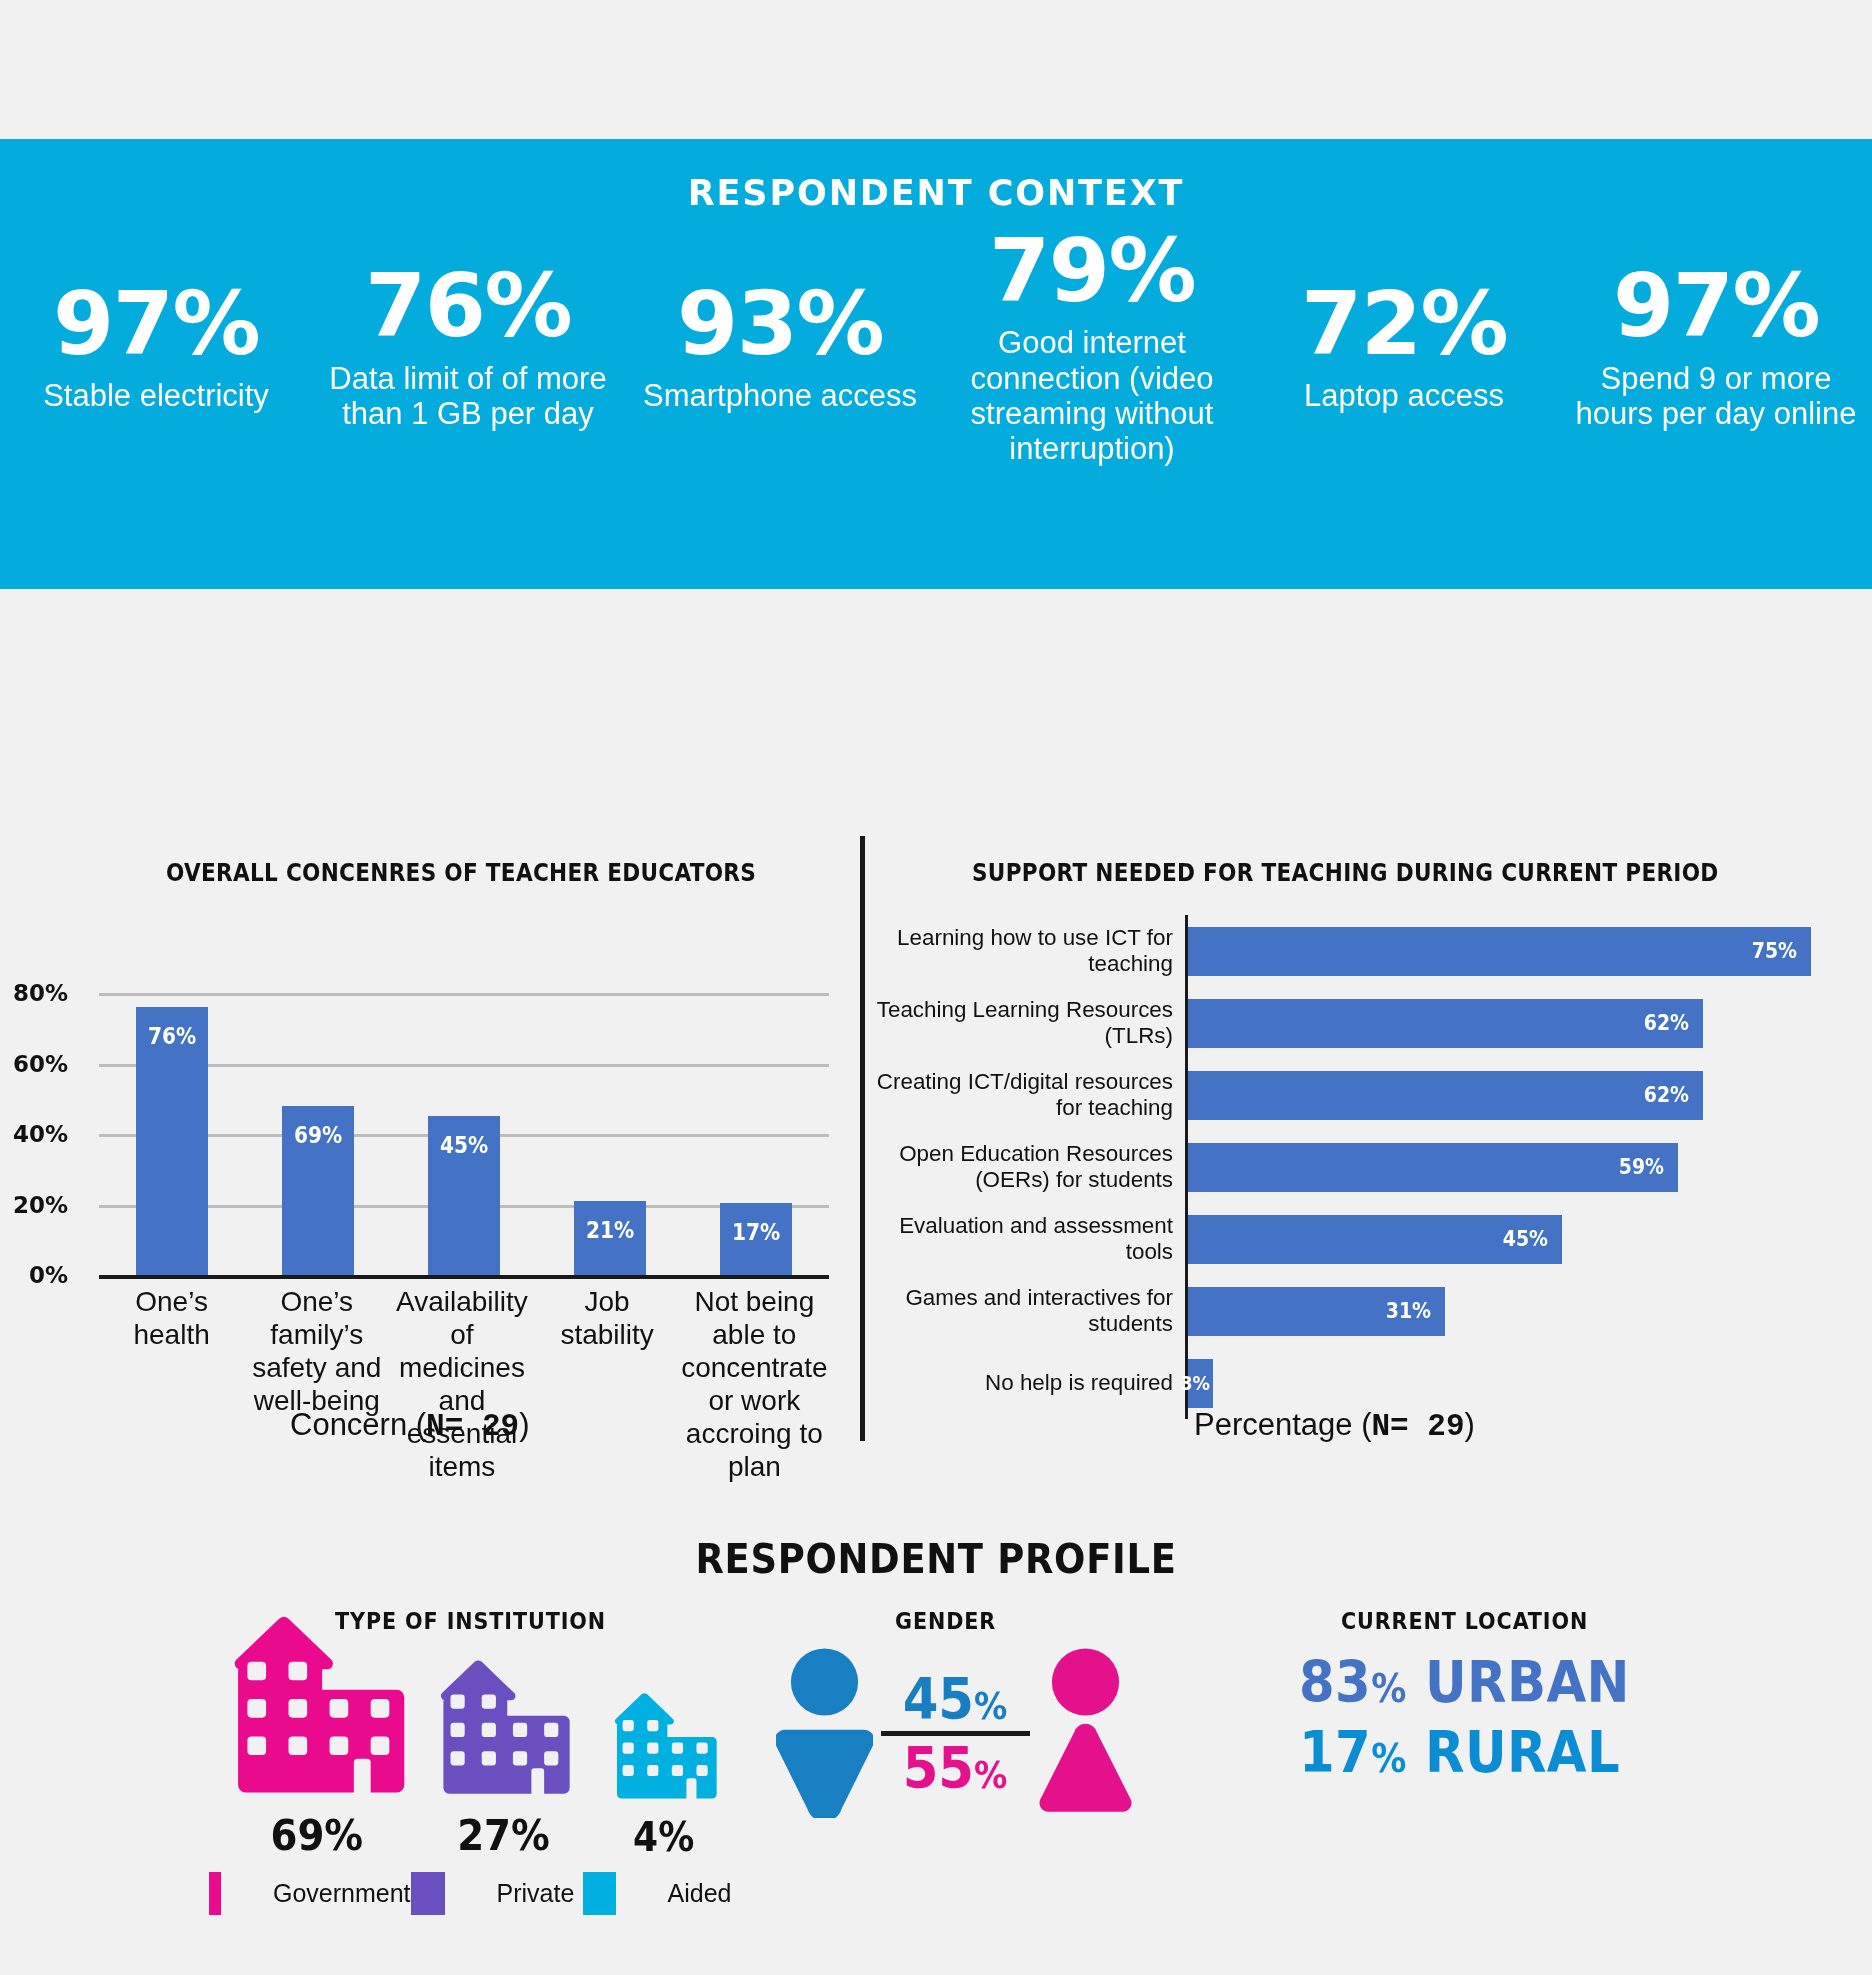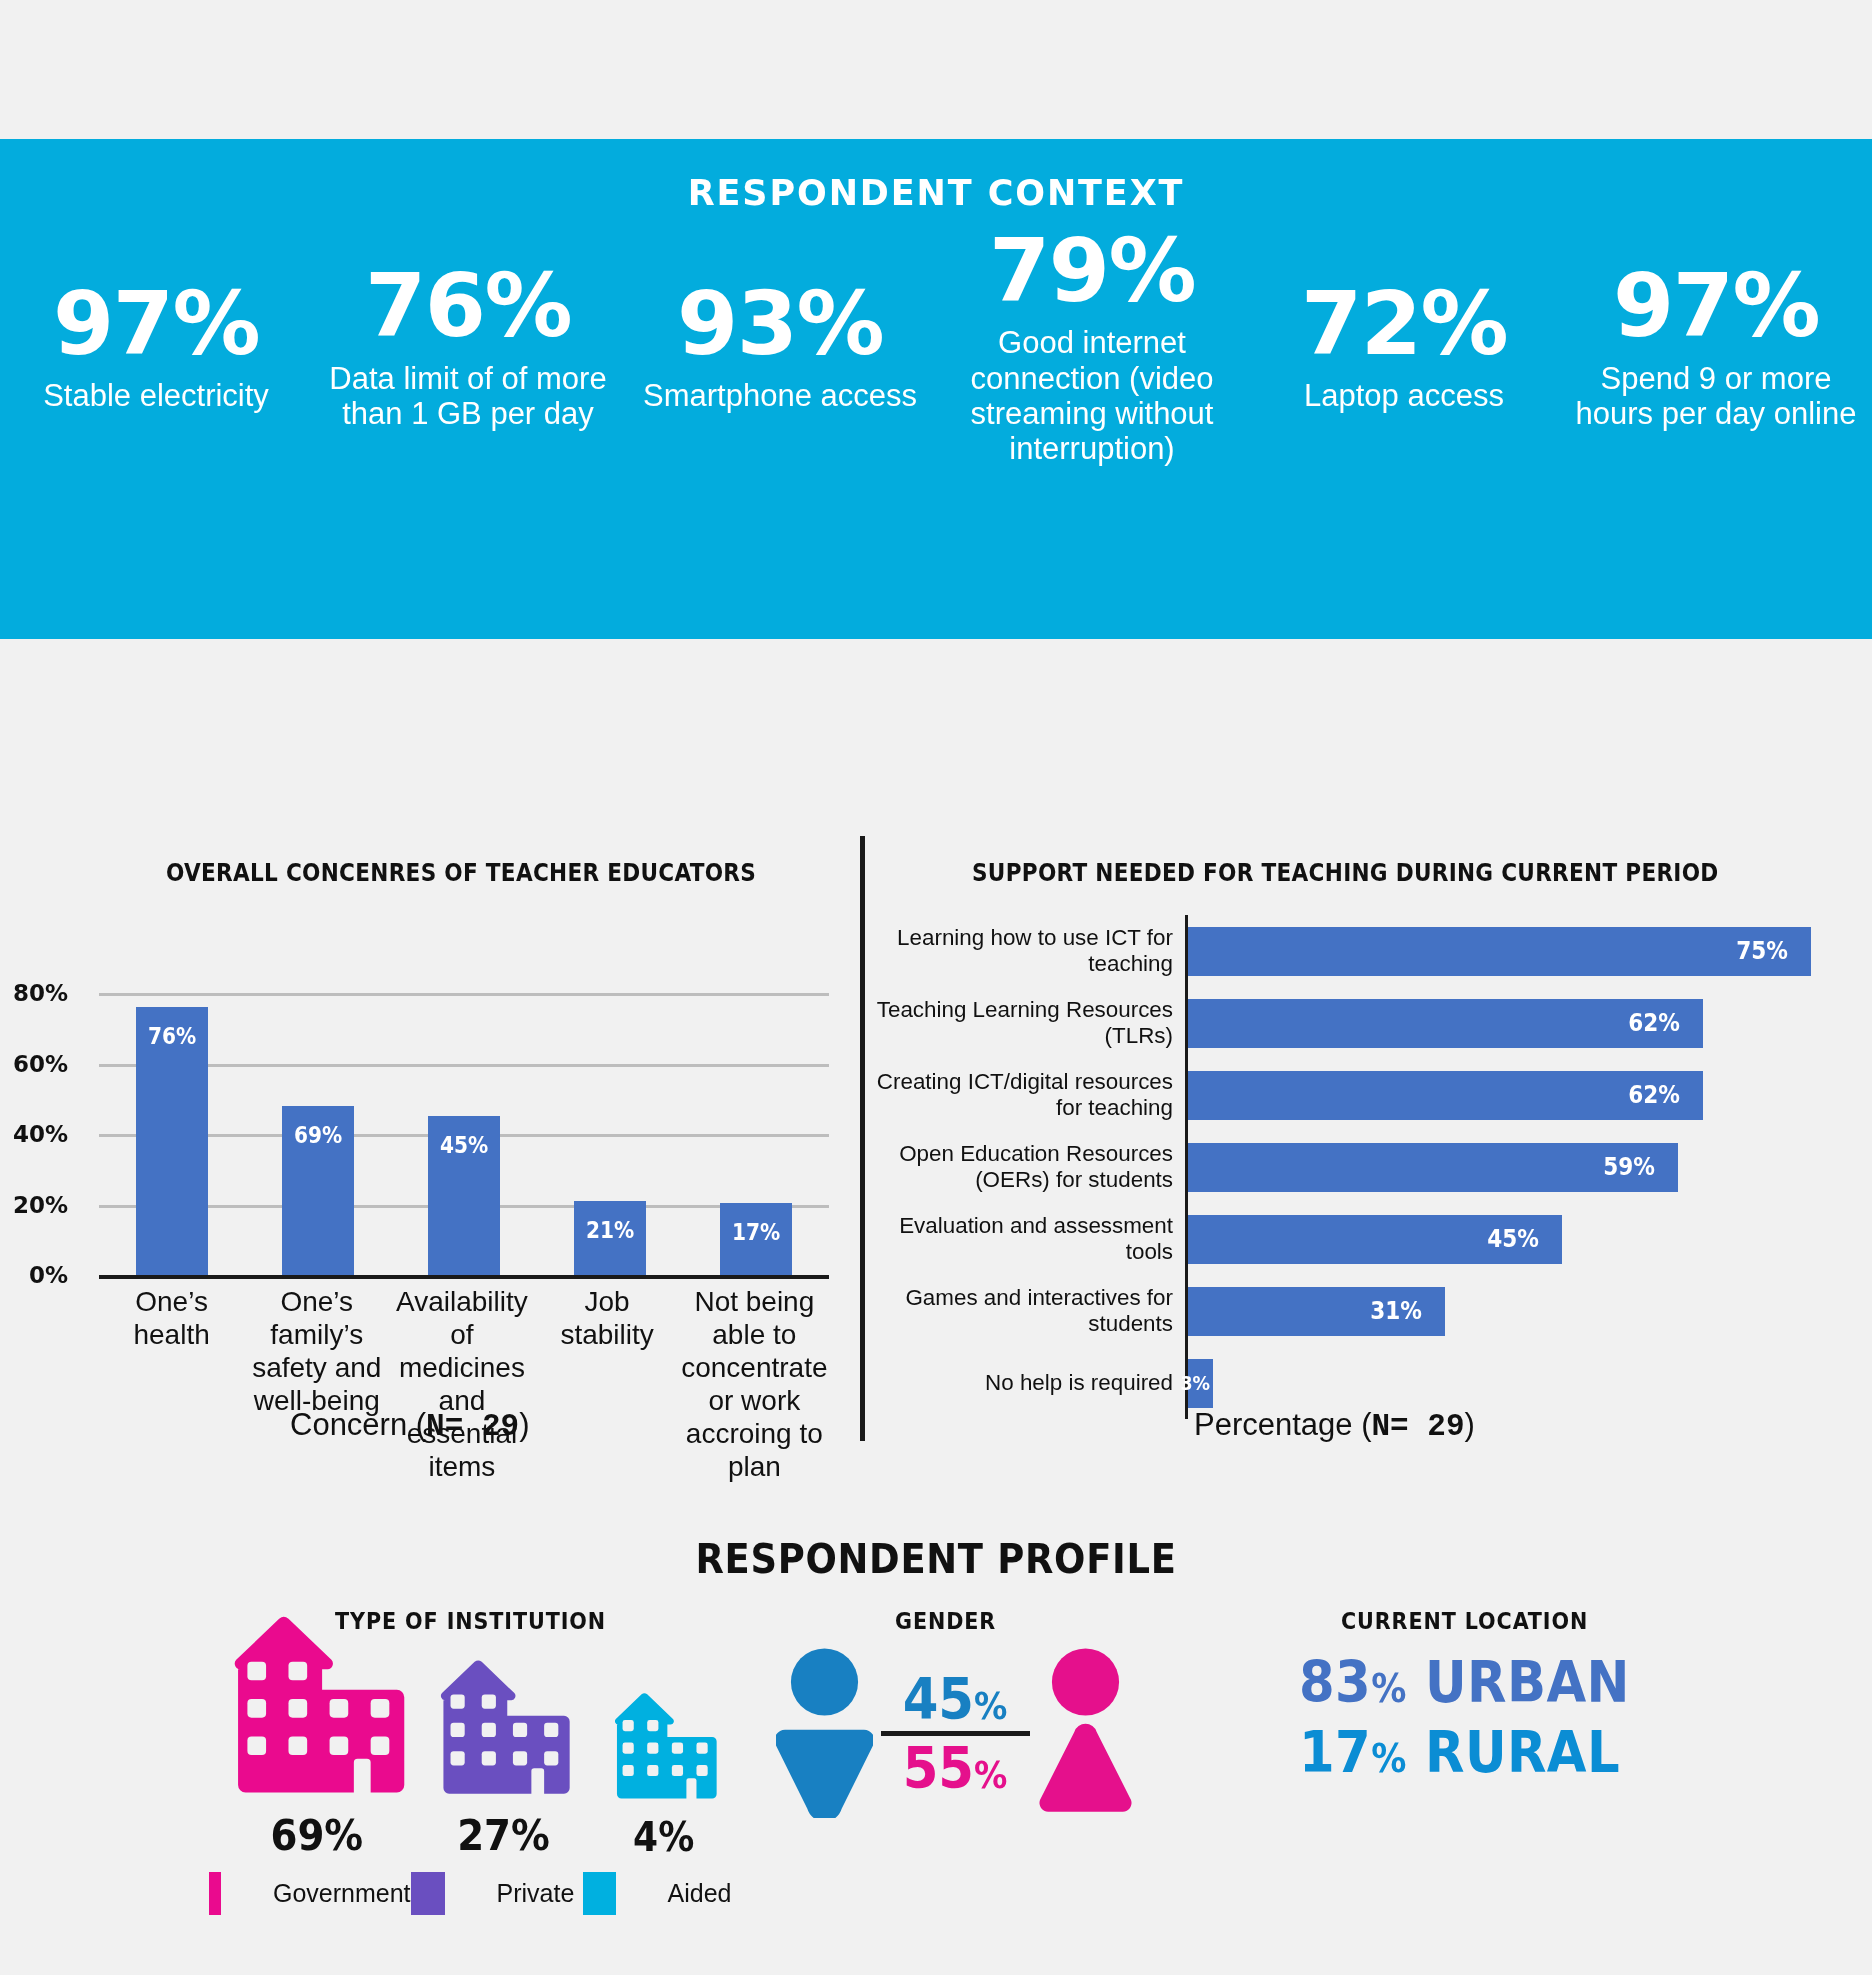--- a/index.html
+++ b/index.html
@@ -16,21 +16,21 @@
     height: 1975px;
     background: #f1f1f1;
   }
 
   
   .hero {
     position: absolute;
     left: 0;
     top: 139px;
     width: 1872px;
-    height: 500px;
+    height: 450px;
     background: #03acdd;
   }
   .hero-title {
     position: absolute;
     top: 34px;
     left: 0;
     width: 100%;
     text-align: center;
     color: #ffffff;
     font-size: 35px;
@@ -203,23 +203,23 @@
   .hbar {
     height: 49px;
     background: #4472c4;
     position: relative;
     display: flex;
     align-items: center;
     justify-content: flex-end;
   }
   .hbar-lab {
     color: #ffffff;
-    font-size: 24px;
-    font-weight: bold;
-    padding-right: 23px;
+    font-size: 21px;
+    font-weight: bold;
+    padding-right: 14px;
     font-family: "DejaVu Sans Condensed", "DejaVu Sans", sans-serif;
     white-space: nowrap;
   }
   .cap-r { left: 1194px; top: 1407px; }
 
   
   .profile { position: absolute; left: 0; top: 1469px; width: 1872px; height: 506px; }
   .profile-title {
     position: absolute;
     left: 0; top: 66px;

